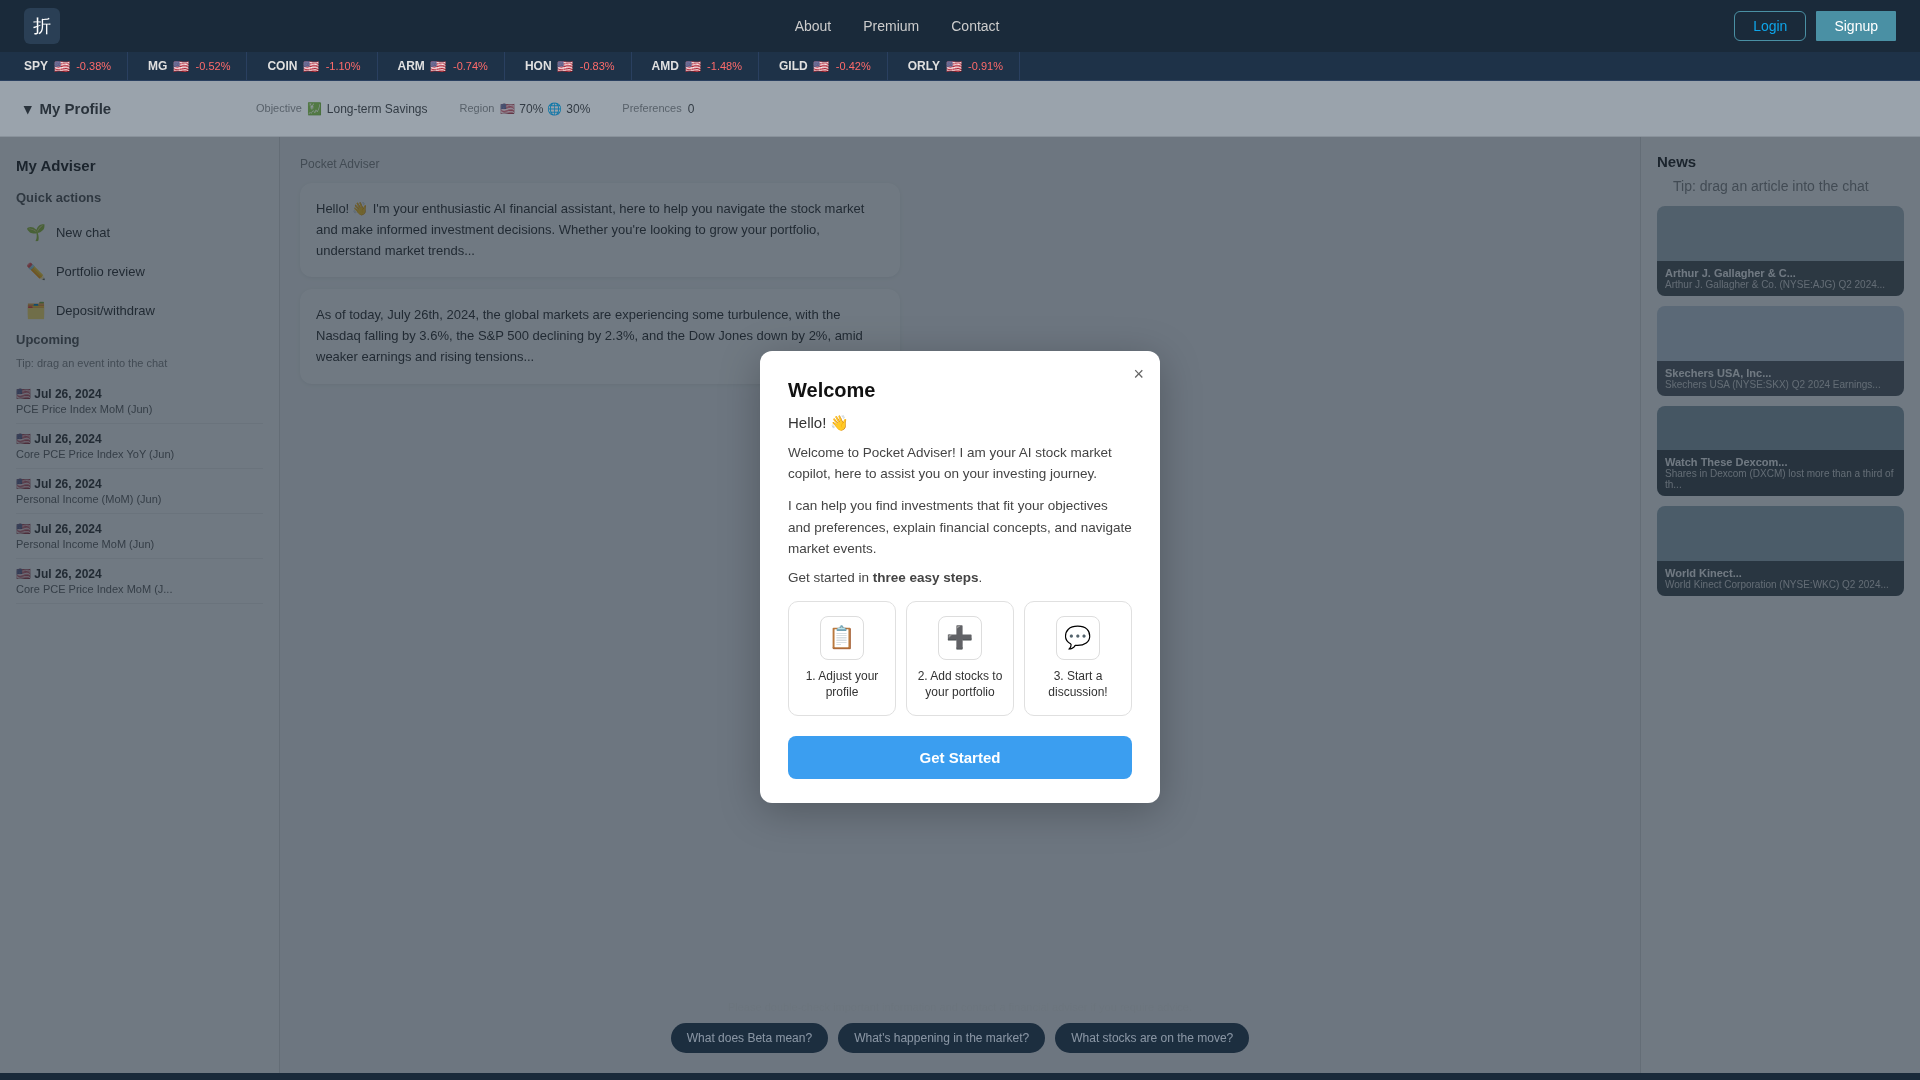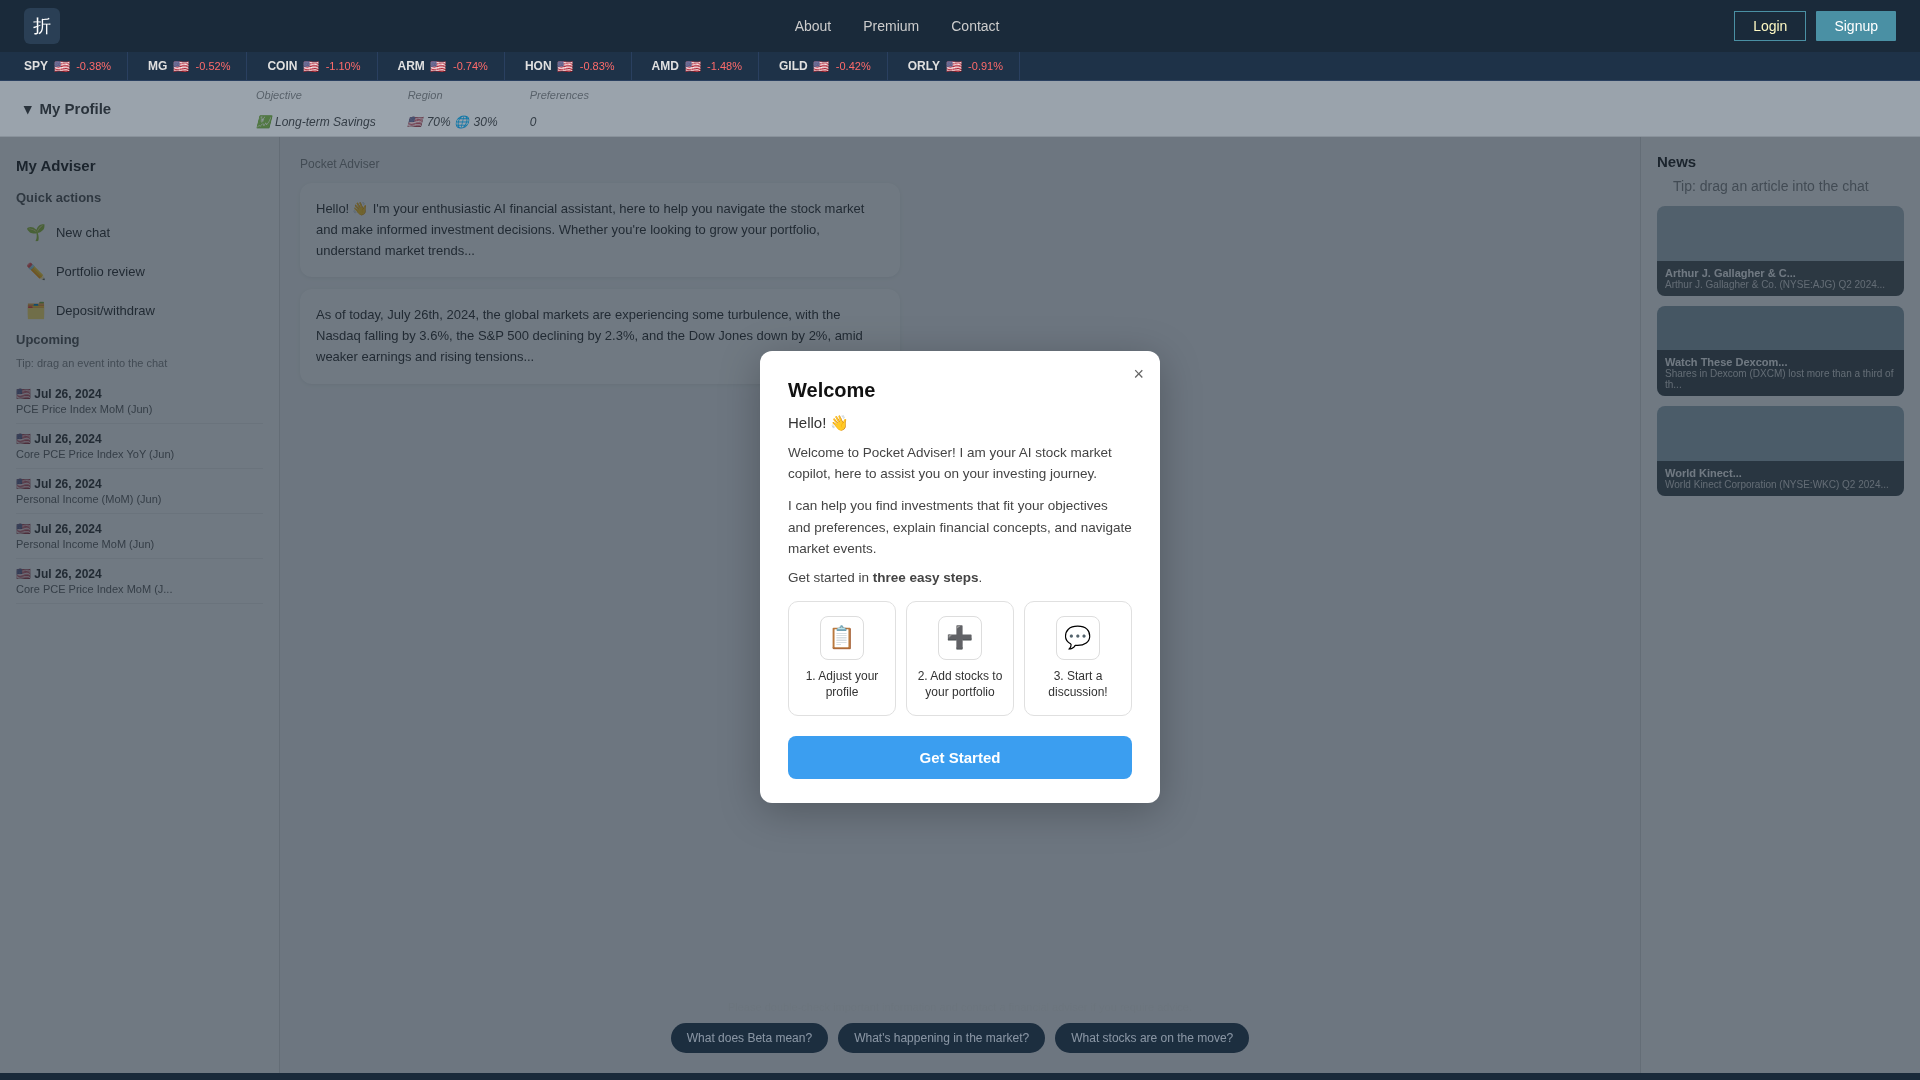--- a/index.html
+++ b/index.html
@@ -27,22 +27,22 @@
     .navbar-links {
       display: flex; gap: 32px;
     }
     .navbar-links a {
       color: #ccc; text-decoration: none; font-size: 14px;
     }
     .navbar-auth {
       display: flex; gap: 10px;
     }
     .btn-login {
-      background: transparent; border: 1px solid #4a90a4; color: #fef9c3;
-      padding: 6px 18px; border-radius: 0; cursor: pointer; font-size: 14px;
+      background: transparent; border: 1px solid #4a90a4; color: #0ea5e9;
+      padding: 6px 18px; border-radius: 6px; cursor: pointer; font-size: 14px;
     }
     .btn-signup {
       background: #4a90a4; border: none; color: #fff;
       padding: 6px 18px; border-radius: 1px; cursor: pointer; font-size: 14px;
     }
 
     
     .ticker-bar {
       background: #1e3248;
       display: flex;
@@ -86,21 +86,21 @@
       top: 0; left: 0; right: 0;
       height: 56px;
       z-index: 5;
     }
     .profile-bar-title {
       display: flex; align-items: center; gap: 8px;
       font-size: 15px; font-weight: 600; color: #333;
       min-width: 200px;
     }
     .profile-bar-section {
-      display: flex; flex-direction: column; gap: 14px; font-style: italic;
+      display: flex; gap: 6px;
     }
     .profile-bar-section .label { font-size: 11px; color: #888; font-weight: 500; }
     .profile-bar-section .value { font-size: 12px; color: #444; display: flex; align-items: center; gap: 4px; }
 
     
     .content-area {
       position: absolute;
       top: 56px; left: 0; right: 0; bottom: 0;
       display: flex;
       gap: 0;
@@ -391,20 +391,26 @@
     </main>
 
     <aside class="news-sidebar">
       <div class="news-title">News</div>
       <div class="news-tip">Tip: drag an article into the chat</div>
       <div id="news-cards">
           <div class="news-card" style="background: rgb(176, 190, 197);">
             <div class="news-card-overlay">
               <div class="news-card-title">Arthur J. Gallagher &amp; C...</div>
               <div class="news-card-sub">Arthur J. Gallagher &amp; Co. (NYSE:AJG) Q2 2024...</div>
+            </div>
+          </div>
+          <div class="news-card" style="background: rgb(200, 213, 226);">
+            <div class="news-card-overlay">
+              <div class="news-card-title">Skechers USA, Inc...</div>
+              <div class="news-card-sub">Skechers USA (NYSE:SKX) Q2 2024 Earnings...</div>
             </div>
           </div>
           <div class="news-card" style="background: rgb(144, 164, 174);">
             <div class="news-card-overlay">
               <div class="news-card-title">Watch These Dexcom...</div>
               <div class="news-card-sub">Shares in Dexcom (DXCM) lost more than a third of th...</div>
             </div>
           </div>
           <div class="news-card" style="background: rgb(160, 181, 192);">
             <div class="news-card-overlay">

